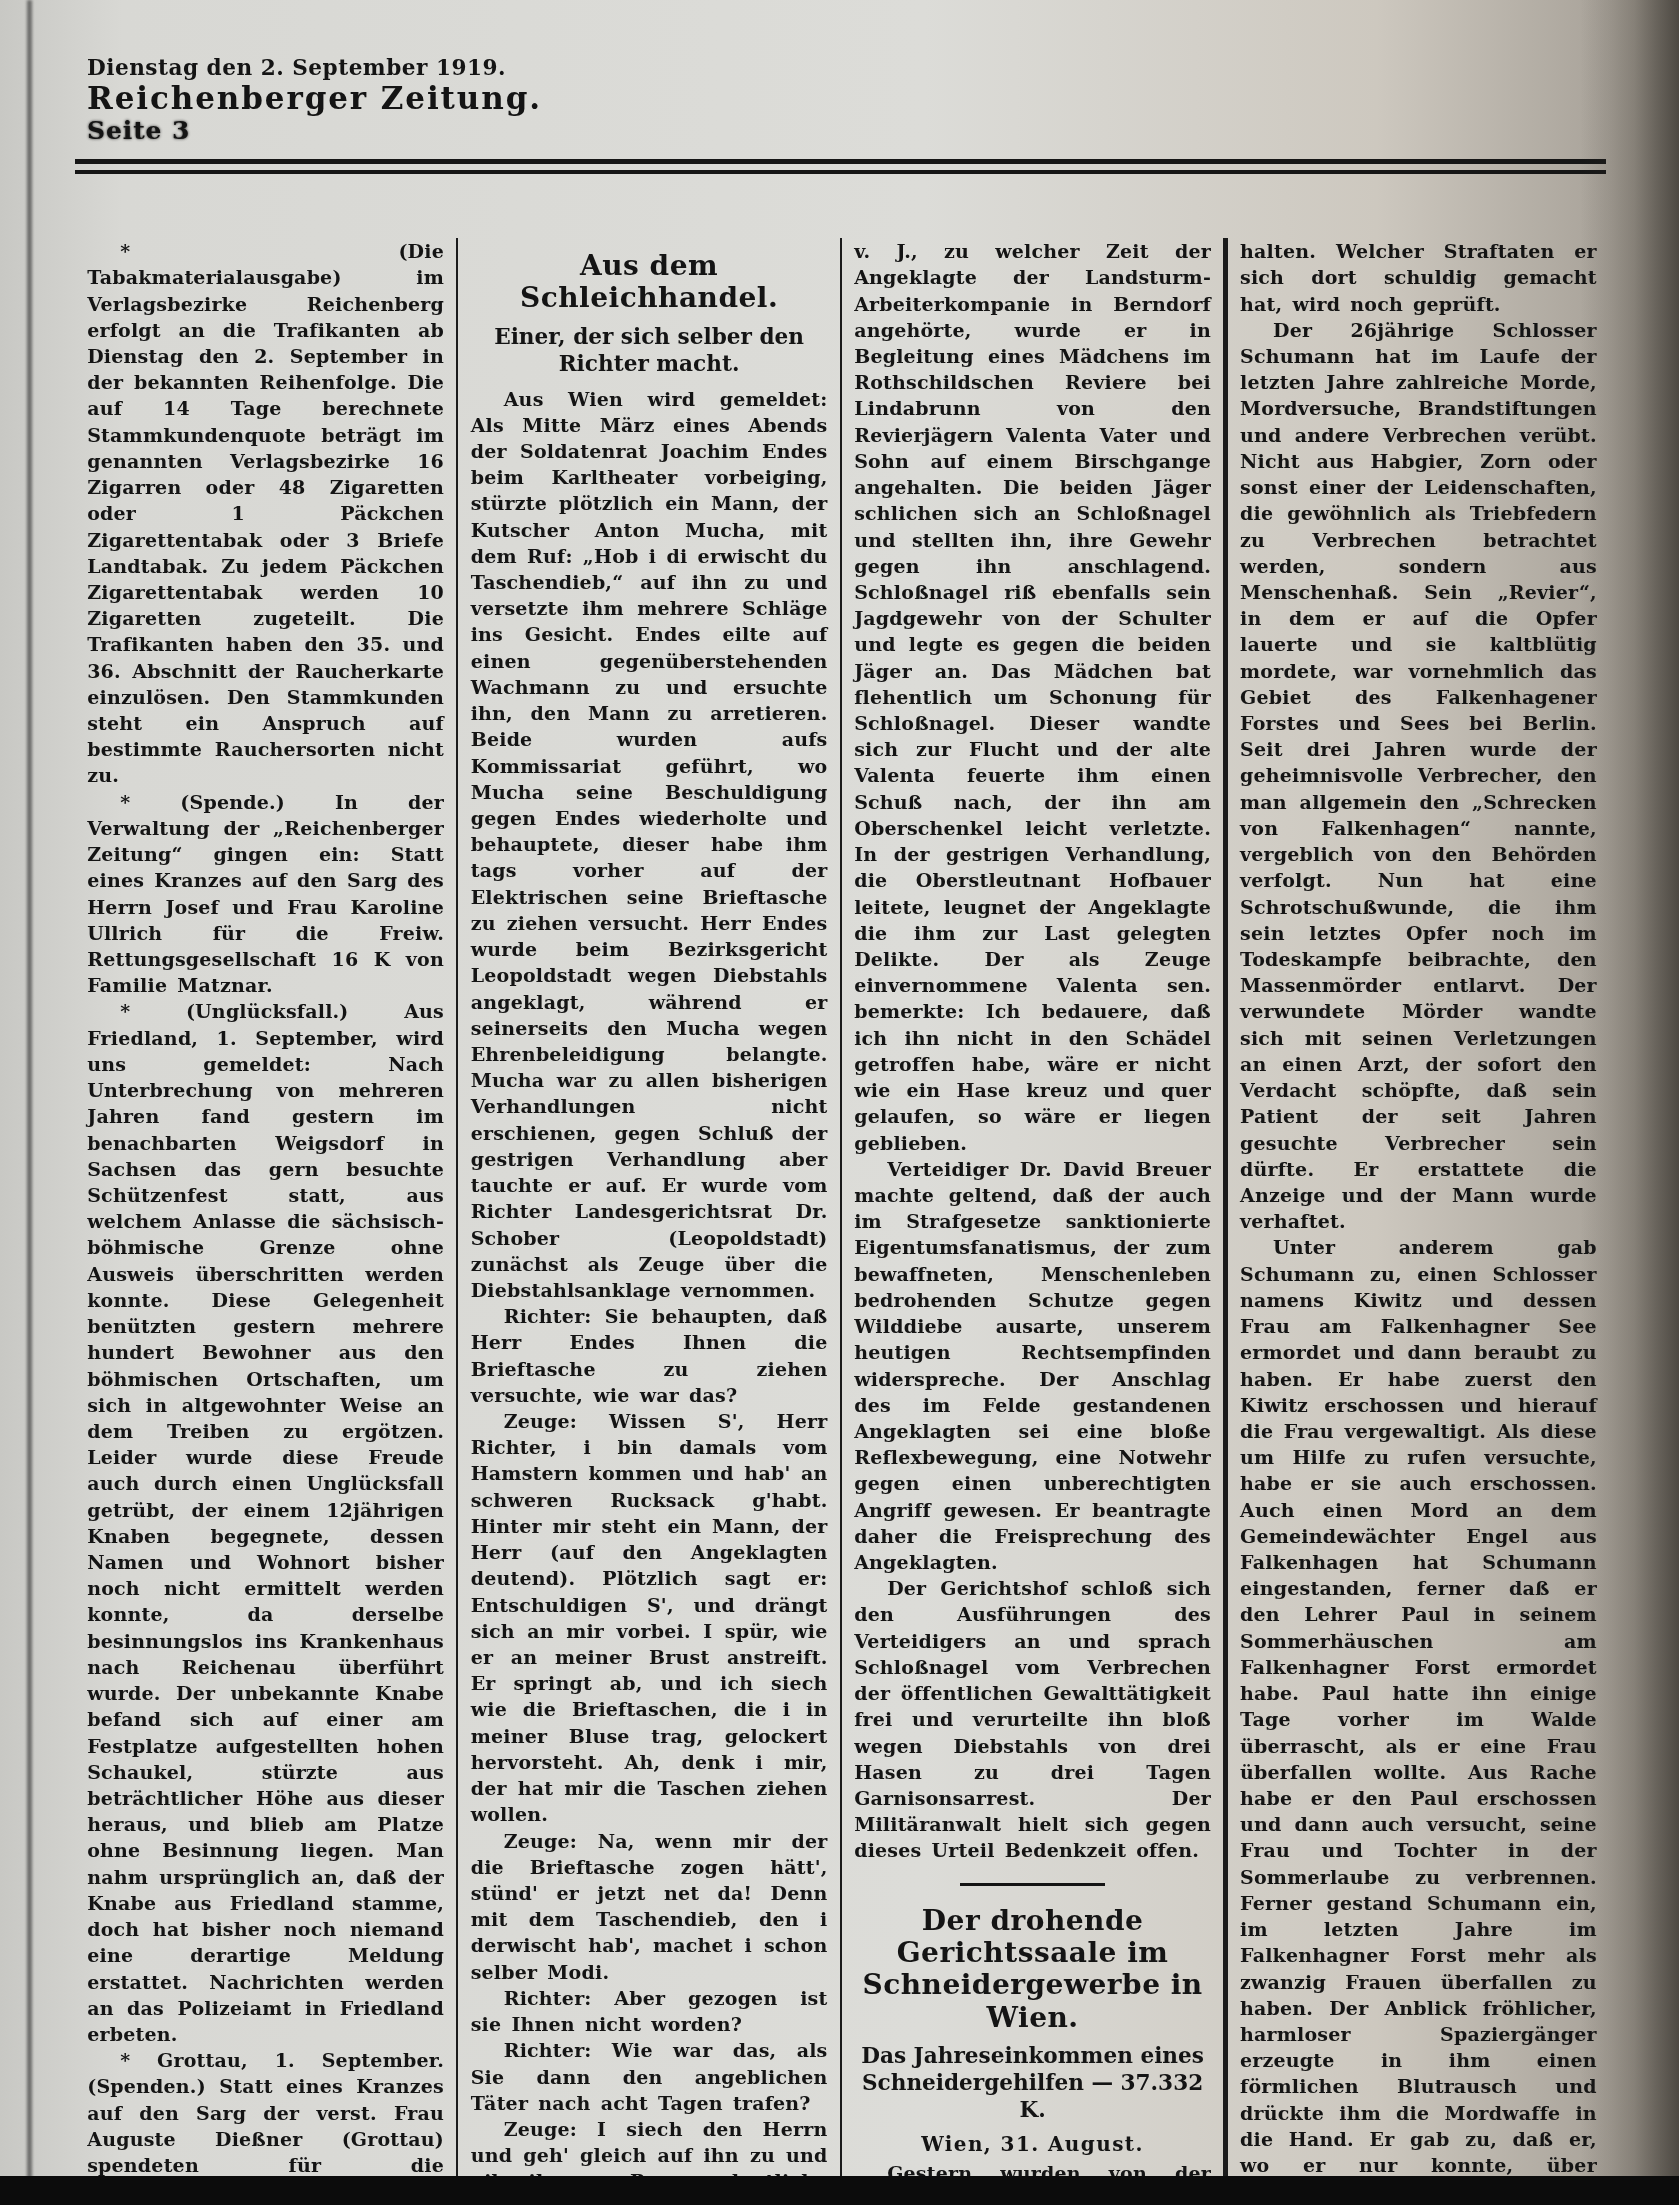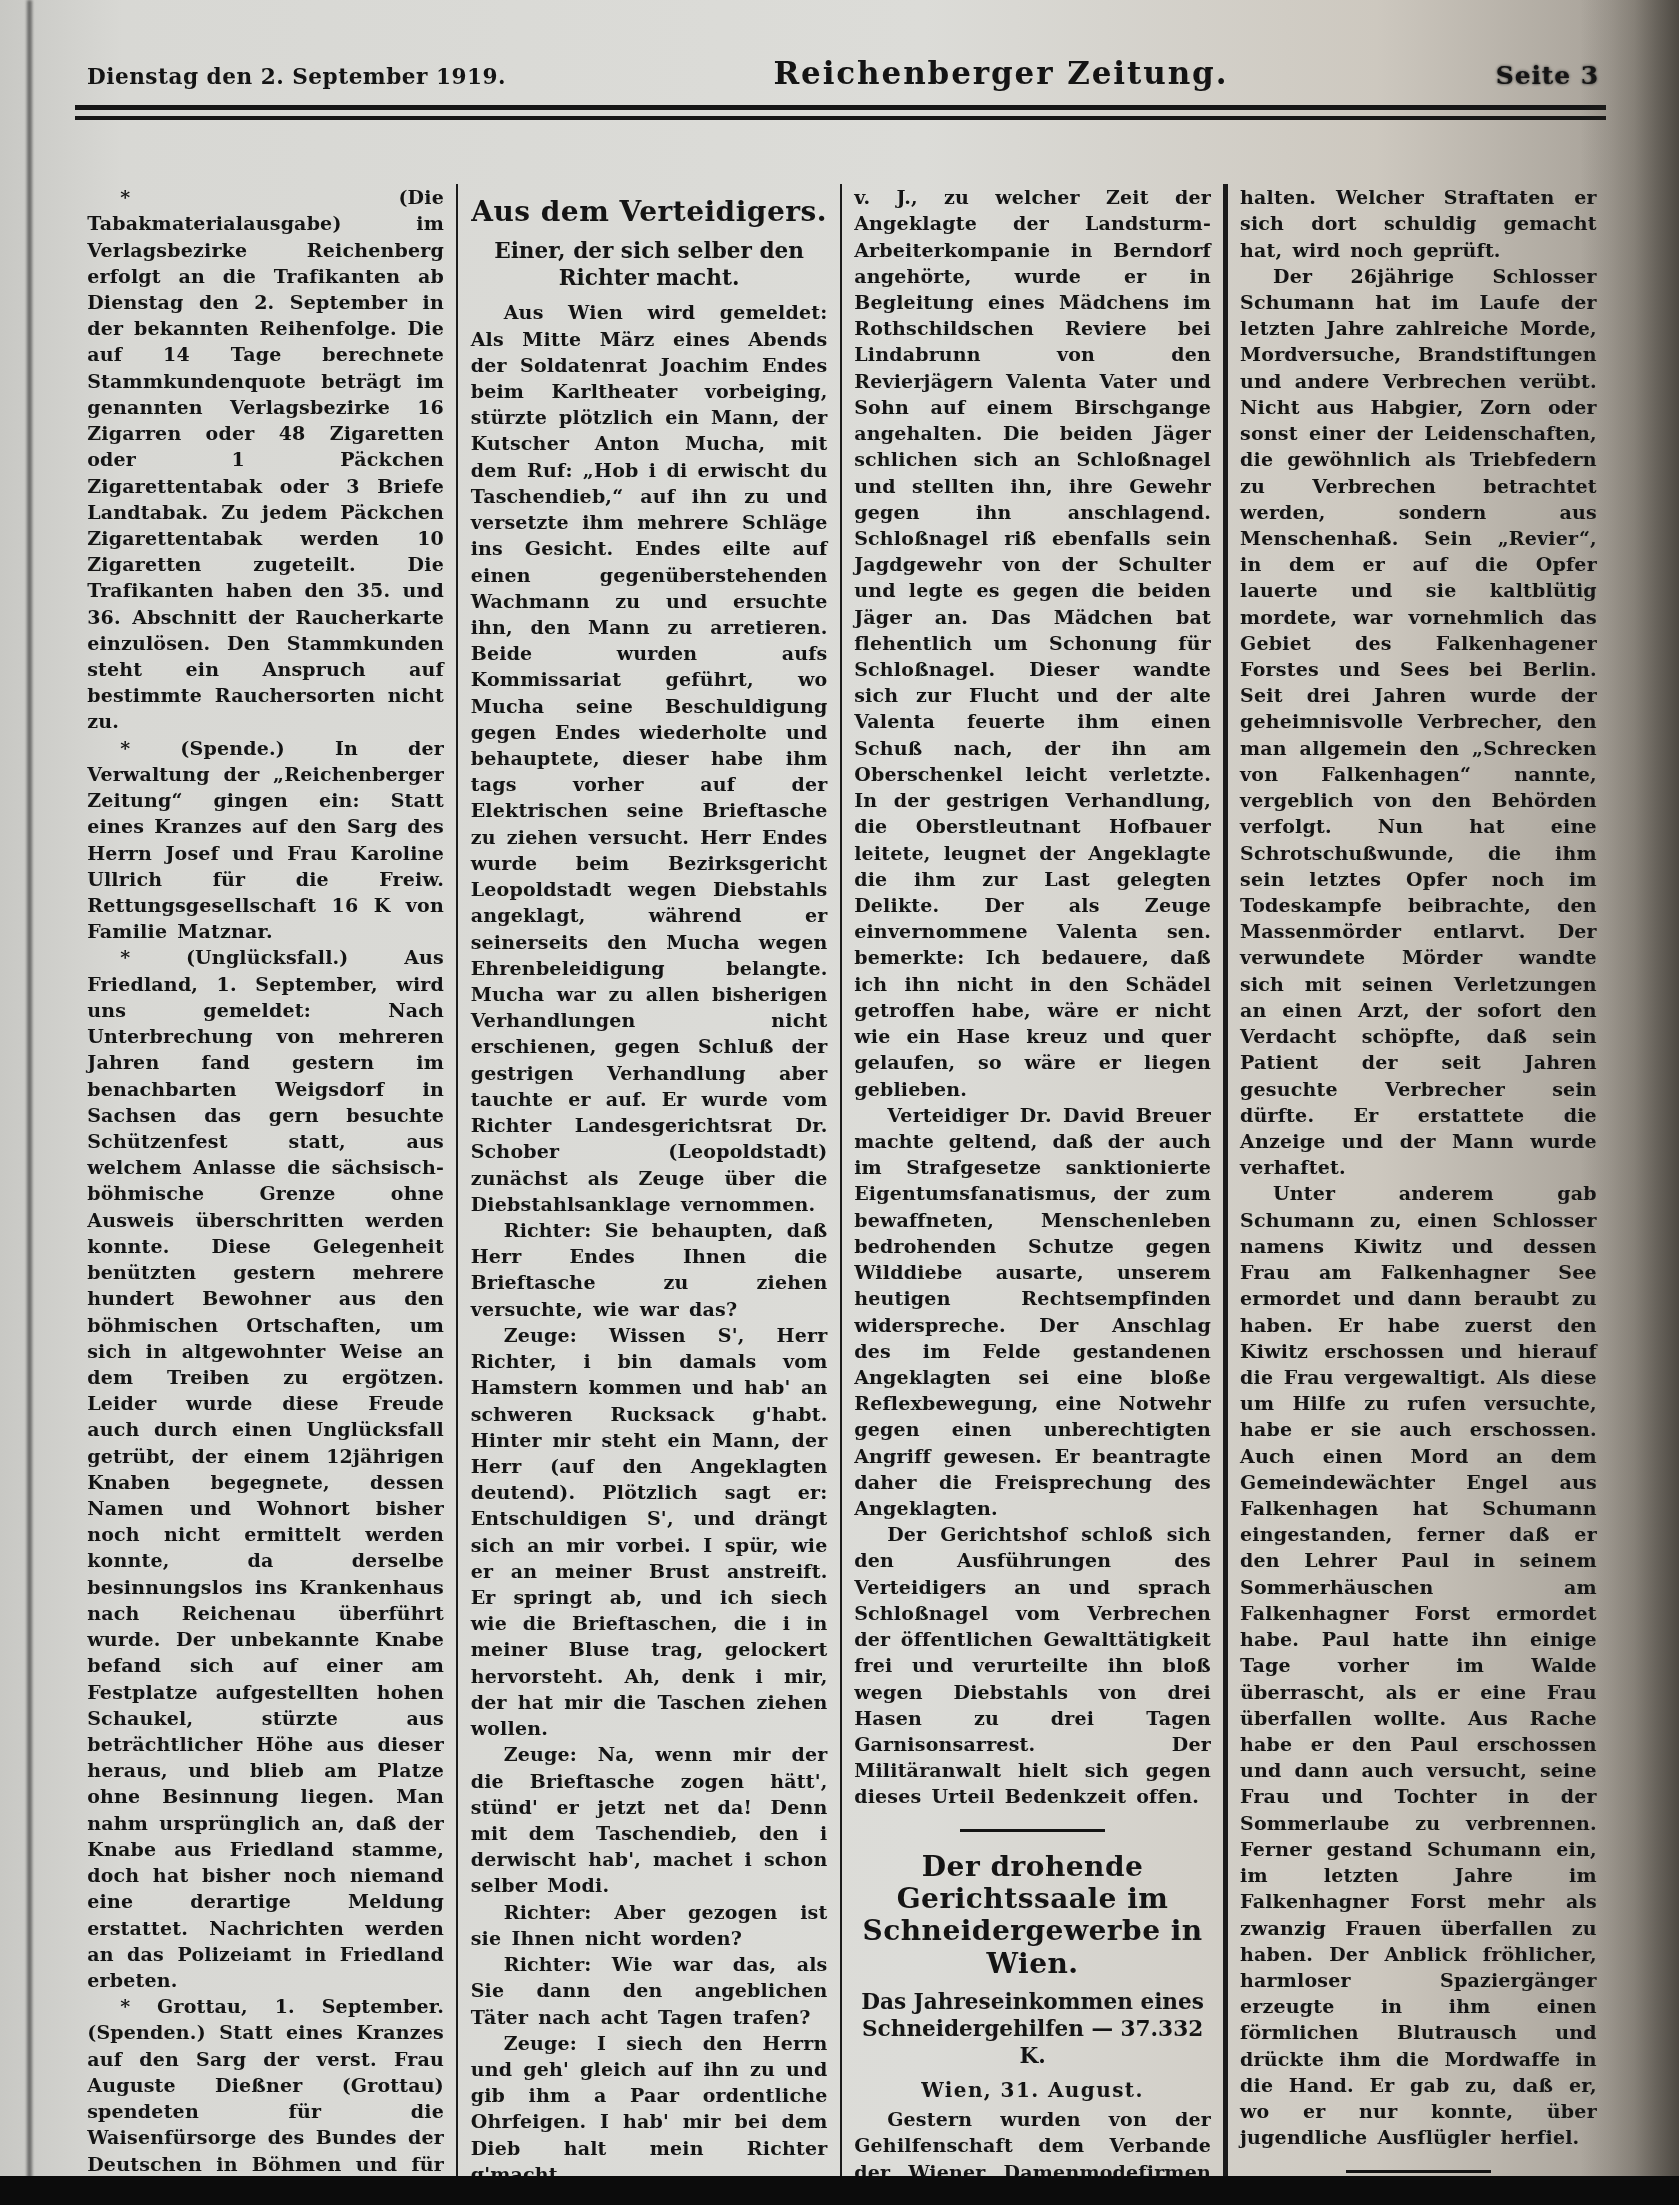--- a/index.html
+++ b/index.html
@@ -13,20 +13,21 @@
     overflow:hidden;
     -webkit-font-smoothing:antialiased;
   }
   .scan-edge-left{position:absolute;left:27px;top:0;width:4.7px;height:100%;background:rgba(30,30,30,.55);filter:blur(1.4px);}
   .scan-edge-bottom{position:absolute;left:0;bottom:0;width:100%;height:29px;background:#0c0c0c;}
   .scan-shadow-right{position:absolute;right:0;top:0;width:99px;height:100%;
     background:linear-gradient(90deg,rgba(60,55,48,0) 0%,rgba(60,55,48,.25) 55%,rgba(35,32,28,.6) 100%);}
   .header{
     display:flex;justify-content:space-between;align-items:baseline;
     padding:55px 80px 0 87px;
+    flex-direction:column;
   }
   .date{font-size:21.6px;font-weight:700;letter-spacing:0.5px;}
   .masthead{font-size:31px;font-weight:700;letter-spacing:1.9px;}
   .pageno{font-size:25px;font-weight:700;letter-spacing:0.9px;text-shadow:0 0 2.8px #222;}
   .double-rule{
     margin:14px 73px 0 75px;height:6.1px;
     border-top:5.2px solid #161616;border-bottom:4.7px solid #161616;
   }
   .content{
     display:flex;align-items:stretch;
@@ -77,21 +78,21 @@
 
   <div class="content">
     <div class="col">
         <div class="blk brief">* (Die Tabakmaterialausgabe) im Verlagsbezirke Reichenberg erfolgt an die Trafikanten ab Dienstag den 2. September in der bekannten Reihenfolge. Die auf 14 Tage berechnete Stammkundenquote beträgt im genannten Verlagsbezirke 16 Zigarren oder 48 Zigaretten oder 1 Päckchen Zigarettentabak oder 3 Briefe Landtabak. Zu jedem Päckchen Zigarettentabak werden 10 Zigaretten zugeteilt. Die Trafikanten haben den 35. und 36. Abschnitt der Raucherkarte einzulösen. Den Stammkunden steht ein Anspruch auf bestimmte Rauchersorten nicht zu.</div>
         <div class="blk brief">* (Spende.) In der Verwaltung der „Reichenberger Zeitung“ gingen ein: Statt eines Kranzes auf den Sarg des Herrn Josef und Frau Karoline Ullrich für die Freiw. Rettungsgesellschaft 16 K von Familie Matznar.</div>
         <div class="blk brief">* (Unglücksfall.) Aus Friedland, 1. September, wird uns gemeldet: Nach Unterbrechung von mehreren Jahren fand gestern im benachbarten Weigsdorf in Sachsen das gern besuchte Schützenfest statt, aus welchem Anlasse die sächsisch-böhmische Grenze ohne Ausweis überschritten werden konnte. Diese Gelegenheit benützten gestern mehrere hundert Bewohner aus den böhmischen Ortschaften, um sich in altgewohnter Weise an dem Treiben zu ergötzen. Leider wurde diese Freude auch durch einen Unglücksfall getrübt, der einem 12jährigen Knaben begegnete, dessen Namen und Wohnort bisher noch nicht ermittelt werden konnte, da derselbe besinnungslos ins Krankenhaus nach Reichenau überführt wurde. Der unbekannte Knabe befand sich auf einer am Festplatze aufgestellten hohen Schaukel, stürzte aus beträchtlicher Höhe aus dieser heraus, und blieb am Platze ohne Besinnung liegen. Man nahm ursprünglich an, daß der Knabe aus Friedland stamme, doch hat bisher noch niemand eine derartige Meldung erstattet. Nachrichten werden an das Polizeiamt in Friedland erbeten.</div>
         <div class="blk brief">* Grottau, 1. September. (Spenden.) Statt eines Kranzes auf den Sarg der verst. Frau Auguste Dießner (Grottau) spendeten für die Waisenfürsorge des Bundes der Deutschen in Böhmen und für die Volksbücherei der Ortsgruppe Grottau die Herren: Robert Dießner 30 K, Oskar Möldner 20 K, Leopold König und Karl Müller je 10 K, Rudolf Fritsche-Otte 6 K, Karl Krause, H. Keil, Ernst Palme und Bahnbeamter Samper je 5 Kronen.</div>
       </div>
     <div class="vrule"></div>
     <div class="col">
-        <div class="blk h-lg">Aus dem Verteidigers.</div>
+        <div class="blk h-lg">Aus dem Schleichhandel.</div>
         <div class="blk h-md">Einer, der sich selber den Richter macht.</div>
         <div class="blk para">Aus Wien wird gemeldet: Als Mitte März eines Abends der Soldatenrat Joachim Endes beim Karltheater vorbeiging, stürzte plötzlich ein Mann, der Kutscher Anton Mucha, mit dem Ruf: „Hob i di erwischt du Taschendieb,“ auf ihn zu und versetzte ihm mehrere Schläge ins Gesicht. Endes eilte auf einen gegenüberstehenden Wachmann zu und ersuchte ihn, den Mann zu arretieren. Beide wurden aufs Kommissariat geführt, wo Mucha seine Beschuldigung gegen Endes wiederholte und behauptete, dieser habe ihm tags vorher auf der Elektrischen seine Brieftasche zu ziehen versucht. Herr Endes wurde beim Bezirksgericht Leopoldstadt wegen Diebstahls angeklagt, während er seinerseits den Mucha wegen Ehrenbeleidigung belangte. Mucha war zu allen bisherigen Verhandlungen nicht erschienen, gegen Schluß der gestrigen Verhandlung aber tauchte er auf. Er wurde vom Richter Landesgerichtsrat Dr. Schober (Leopoldstadt) zunächst als Zeuge über die Diebstahlsanklage vernommen.</div>
         <div class="blk para">Richter: Sie behaupten, daß Herr Endes Ihnen die Brieftasche zu ziehen versuchte, wie war das?</div>
         <div class="blk para">Zeuge: Wissen S', Herr Richter, i bin damals vom Hamstern kommen und hab' an schweren Rucksack g'habt. Hinter mir steht ein Mann, der Herr (auf den Angeklagten deutend). Plötzlich sagt er: Entschuldigen S', und drängt sich an mir vorbei. I spür, wie er an meiner Brust anstreift. Er springt ab, und ich siech wie die Brieftaschen, die i in meiner Bluse trag, gelockert hervorsteht. Ah, denk i mir, der hat mir die Taschen ziehen wollen.</div>
         <div class="blk para">Zeuge: Na, wenn mir der die Brieftasche zogen hätt', stünd' er jetzt net da! Denn mit dem Taschendieb, den i derwischt hab', machet i schon selber Modi.</div>
         <div class="blk para">Richter: Aber gezogen ist sie Ihnen nicht worden?</div>
         <div class="blk para">Richter: Wie war das, als Sie dann den angeblichen Täter nach acht Tagen trafen?</div>
         <div class="blk para">Zeuge: I siech den Herrn und geh' gleich auf ihn zu und gib ihm a Paar ordentliche Ohrfeigen. I hab' mir bei dem Dieb halt mein Richter g'macht.</div>
         <div class="blk para">Richter: Finden Sie nicht, daß es etwas unvorsichtig war, einen Menschen, den Sie einmal vorher gesehen zu haben glauben, gleich zu überfallen. Woher wußten Sie denn, daß gerade der Herr, den Sie acht Tage später beim Karltheater trafen, der vermeintliche Dieb ist?</div>
       </div>

